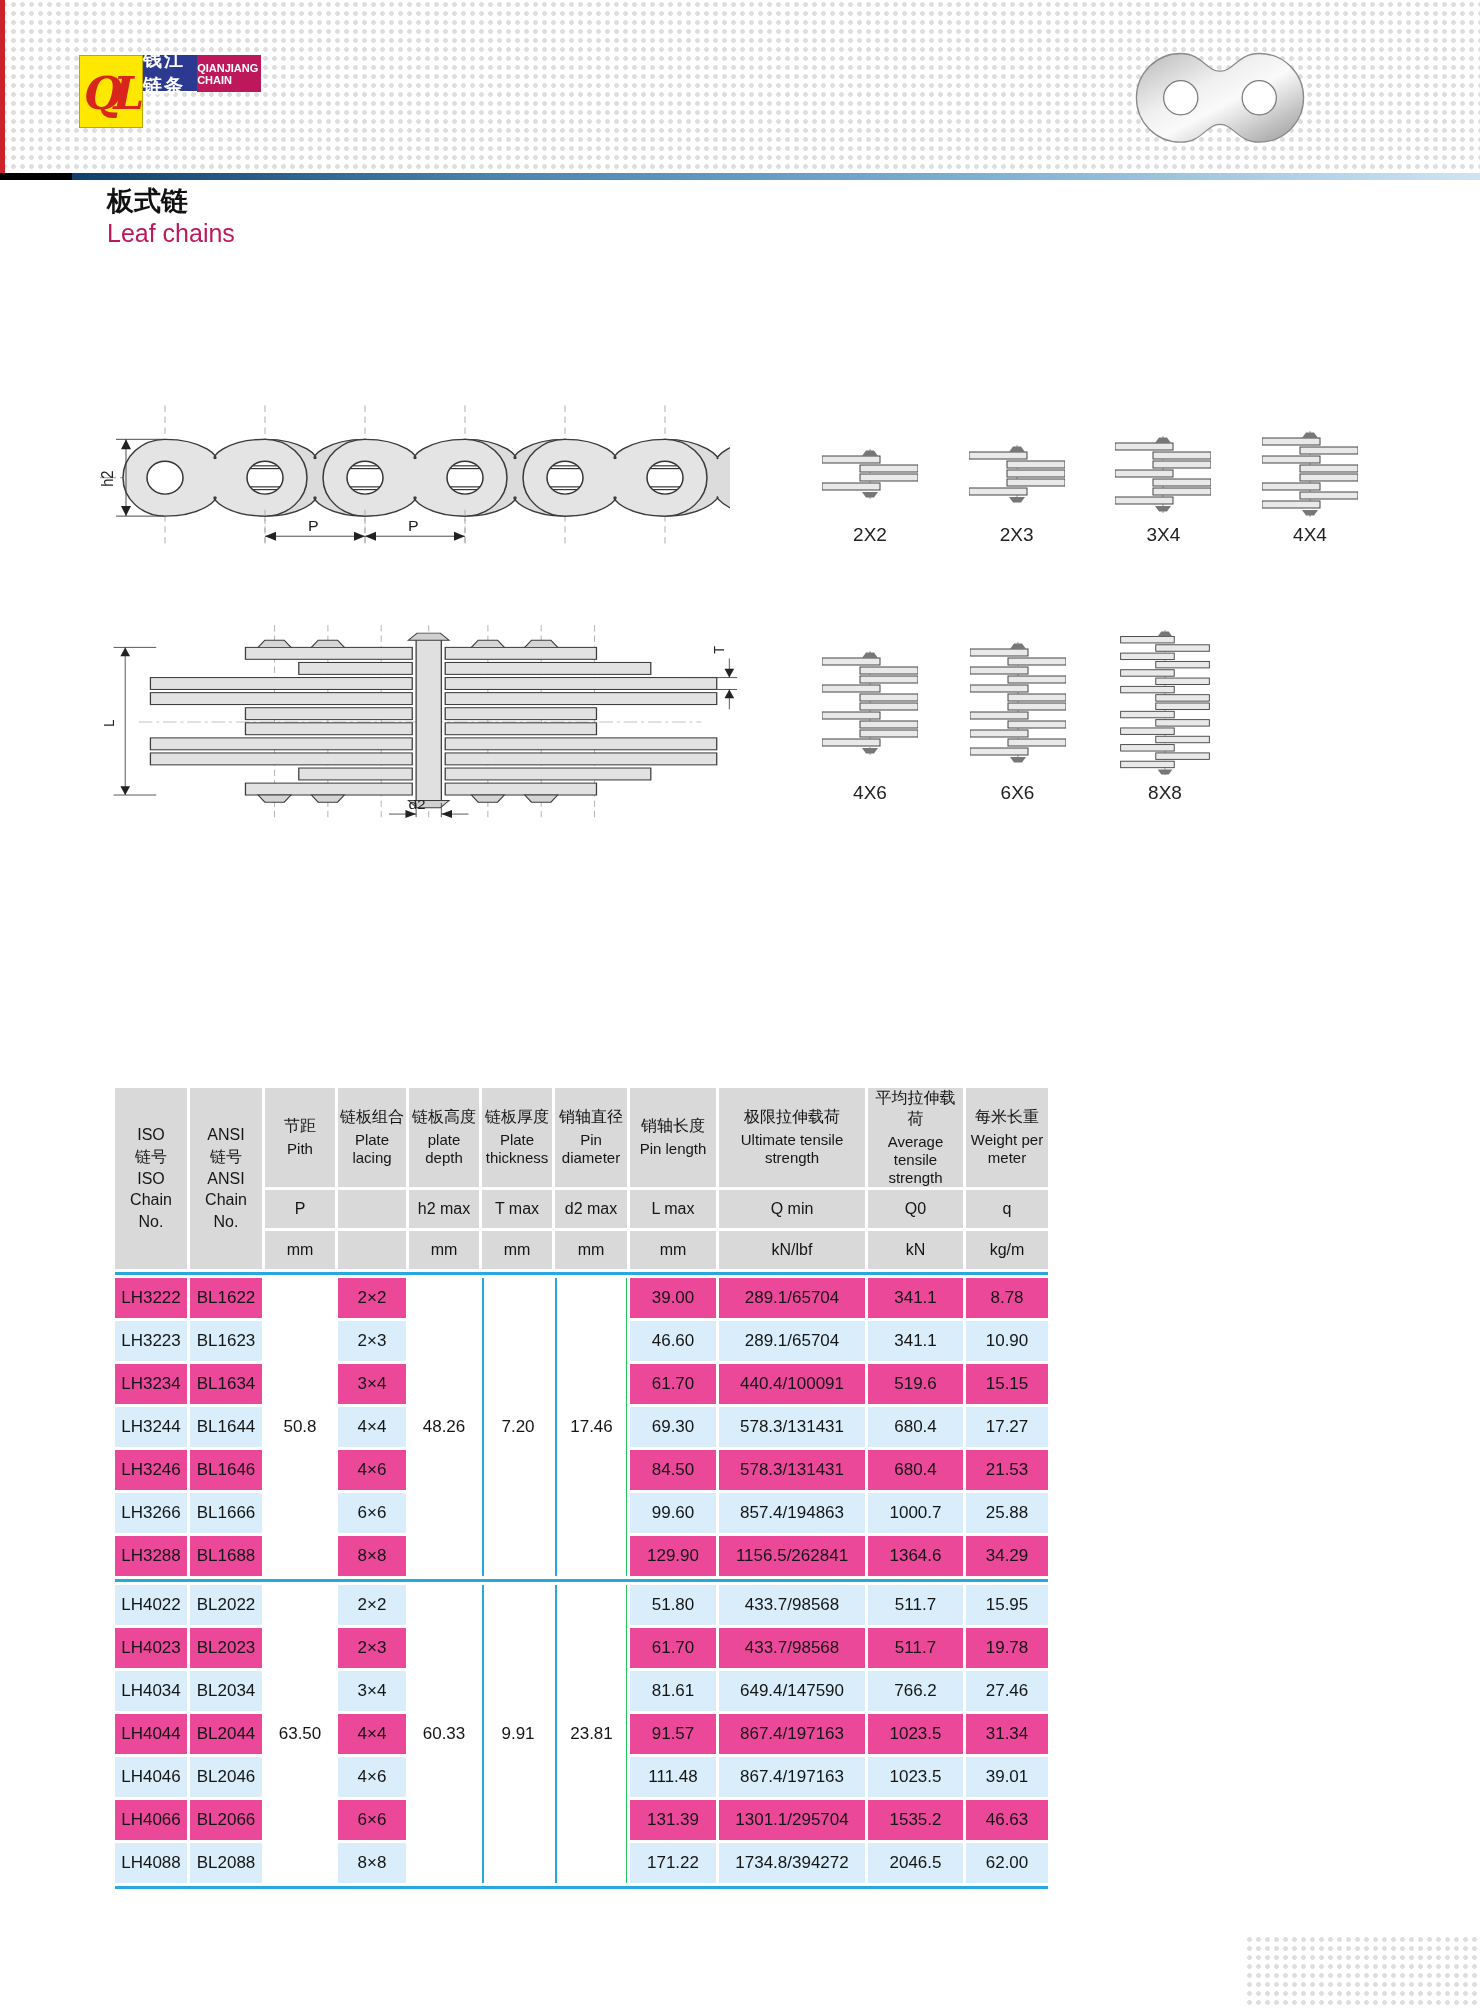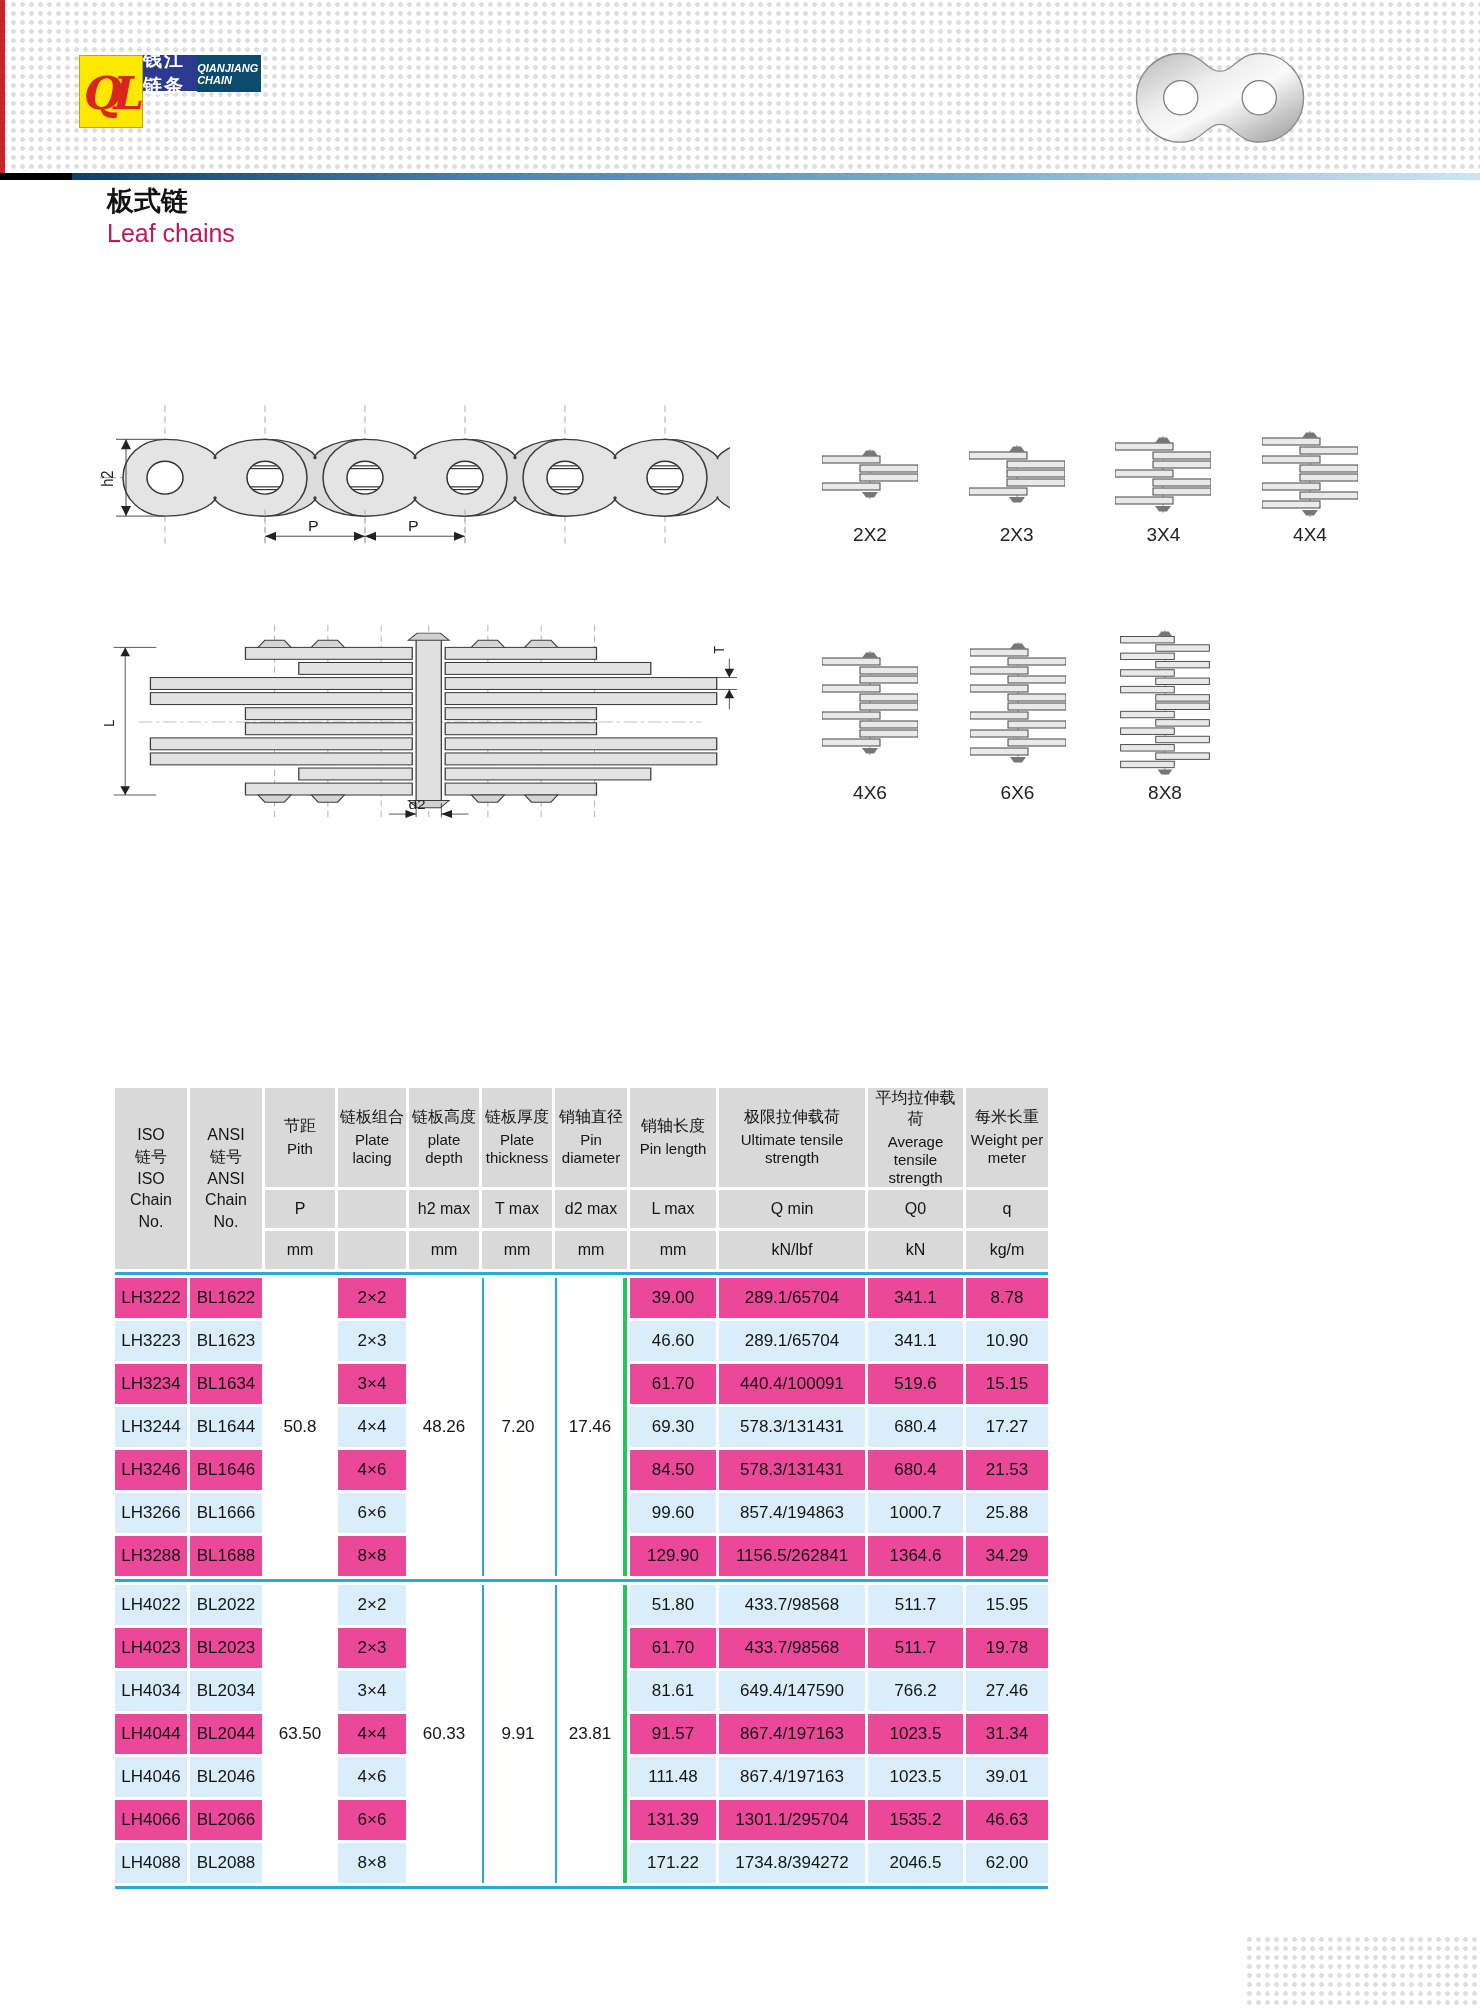--- a/index.html
+++ b/index.html
@@ -18,22 +18,22 @@
   .divider .black{position:absolute;left:0;top:0;width:72px;height:7px;background:#000;}
   .divider .grad{position:absolute;left:72px;top:0;right:0;height:7px;
      background:linear-gradient(to right,#0f3f69 0%,#4b84af 30%,#7fb0d2 65%,#cfe4f2 100%);}
 
   
   .logo{position:absolute;left:79px;top:55px;width:182px;height:73px;display:flex;}
   .logo-mark{width:64px;height:73px;background:#ffe800;border:1px solid #b8a900;box-sizing:border-box;}
   .logo-text{width:118px;height:73px;display:flex;flex-direction:row;}
   .logo-cn{height:36px;background:#2b3990;color:#fff;display:flex;align-items:center;justify-content:center;
            font-size:19px;font-weight:bold;letter-spacing:2px;}
-  .logo-en{height:37px;background:#0c4a6e;color:#fff;display:flex;align-items:center;justify-content:center;
-           font-size:11px;font-weight:bold;font-style:italic;}
+  .logo-en{height:37px;background:#be185d;color:#fff;display:flex;align-items:center;justify-content:center;
+           font-size:11px;font-weight:bold;}
 
   .plate-img{position:absolute;left:1125px;top:32px;width:190px;height:138px;}
 
   .title-cn{position:absolute;left:107px;top:183px;font-size:27px;font-weight:600;color:#111;}
   .title-en{position:absolute;left:107px;top:219px;font-size:25px;color:#be185d;}
 
   
   .side-view{position:absolute;left:100px;top:400px;width:630px;height:160px;}
   .plan-view{position:absolute;left:100px;top:622px;width:640px;height:200px;}
 
@@ -56,21 +56,21 @@
   .tbl .cn{font-size:16px;line-height:1.3;}
   .tbl .en{font-size:15px;line-height:1.2;margin-top:3px;}
   .tbl .iso-line{font-size:16px;line-height:1.35;}
   .tbl .sym-h{height:38px;font-size:16px;}
   .tbl .unit-h{height:38px;font-size:16px;}
   .tbl td{height:40px;font-size:17px;}
   .tbl td.dark{background:#ec4899;}
   .tbl td.light{background:#d9eefa;margin-top:24px;}
   .tbl td.mw{background:#fff;}
   .tbl td.bl{border-left:2px solid #29a8e0;}
-  .tbl td.br{border-right:4px solid #22c55e;}
+  .tbl td.br{border-right:1px solid #22c55e;}
   .tbl tr.rule td{height:3px;background:#29a8e0;line-height:0;padding:0;}
 
   .corner-dots{position:absolute;left:1245px;top:1935px;width:235px;height:73px;}
 
   .dim-text{font-size:16px;fill:#222;font-family:"Liberation Sans","DejaVu Sans",sans-serif;}
 </style>
 </head>
 <body>
 
 <div class="page">

